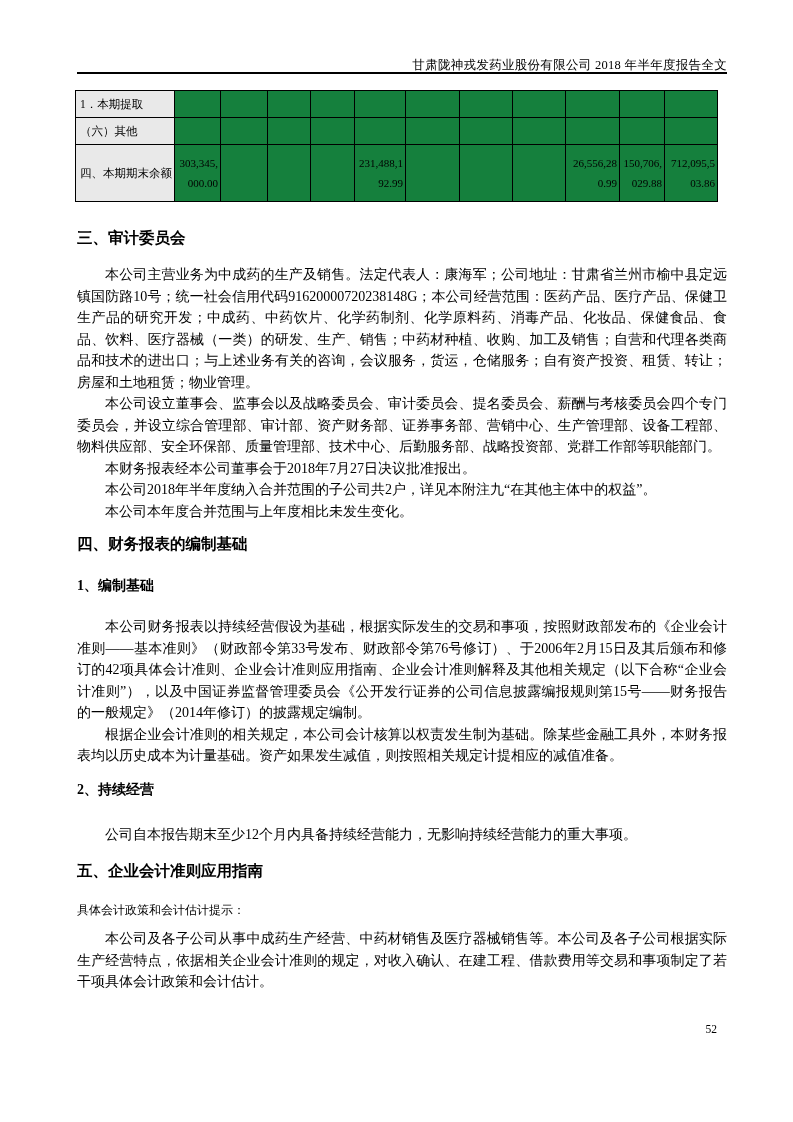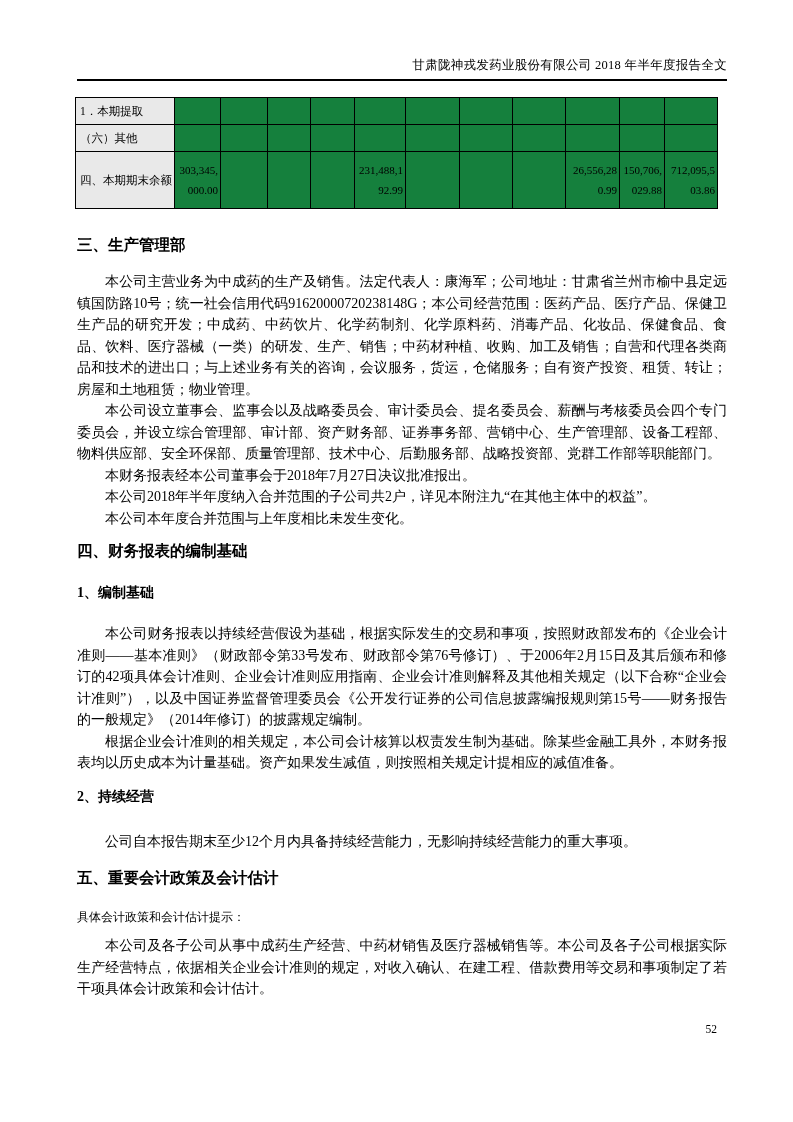--- a/index.html
+++ b/index.html
@@ -12,21 +12,20 @@
     color: #000000;
     font-family: "Liberation Serif", "DejaVu Serif", serif;
     padding: 58px 66px 0 77px;
     overflow: hidden;
   }
   
   .doc-header {
     text-align: right;
     font-size: 12.5px;
     line-height: 14px;
-    padding-bottom: 7px;
     border-bottom: 2px solid #000;
     letter-spacing: 0.3px;
   }
   
   table.fin {
     border-collapse: collapse;
     table-layout: fixed;
     width: 642px;
     margin: 16px 0 0 -2px;
     border: 1.5px solid #000;
@@ -155,35 +154,35 @@
         <td class="num"></td>
         <td class="num"></td>
         <td class="num"></td>
         <td class="num">26,556,280.99</td>
         <td class="num">150,706,029.88</td>
         <td class="num">712,095,503.86</td>
       </tr>
     </tbody>
   </table>
 
-  <h2 class="sec sec3">三、生产管理部</h2>
+  <h2 class="sec sec3">三、审计委员会</h2>
   <div class="tblock">
     <p class="body indent">本公司主营业务为中成药的生产及销售。法定代表人：康海军；公司地址：甘肃省兰州市榆中县定远镇国防路10号；统一社会信用代码91620000720238148G；本公司经营范围：医药产品、医疗产品、保健卫生产品的研究开发；中成药、中药饮片、化学药制剂、化学原料药、消毒产品、化妆品、保健食品、食品、饮料、医疗器械（一类）的研发、生产、销售；中药材种植、收购、加工及销售；自营和代理各类商品和技术的进出口；与上述业务有关的咨询，会议服务，货运，仓储服务；自有资产投资、租赁、转让；房屋和土地租赁；物业管理。</p>
     <p class="body indent">本公司设立董事会、监事会以及战略委员会、审计委员会、提名委员会、薪酬与考核委员会四个专门委员会，并设立综合管理部、审计部、资产财务部、证券事务部、营销中心、生产管理部、设备工程部、物料供应部、安全环保部、质量管理部、技术中心、后勤服务部、战略投资部、党群工作部等职能部门。</p>
     <p class="body indent">本财务报表经本公司董事会于2018年7月27日决议批准报出。</p>
     <p class="body indent">本公司2018年半年度纳入合并范围的子公司共2户，详见本附注九“在其他主体中的权益”。</p>
     <p class="body indent">本公司本年度合并范围与上年度相比未发生变化。</p>
   </div>
 
   <h2 class="sec sec4">四、财务报表的编制基础</h2>
   <h3 class="sub sub1">1、编制基础</h3>
   <p class="body indent mt22">本公司财务报表以持续经营假设为基础，根据实际发生的交易和事项，按照财政部发布的《企业会计准则——基本准则》（财政部令第33号发布、财政部令第76号修订）、于2006年2月15日及其后颁布和修订的42项具体会计准则、企业会计准则应用指南、企业会计准则解释及其他相关规定（以下合称“企业会计准则”），以及中国证券监督管理委员会《公开发行证券的公司信息披露编报规则第15号——财务报告的一般规定》（2014年修订）的披露规定编制。</p>
   <p class="body indent">根据企业会计准则的相关规定，本公司会计核算以权责发生制为基础。除某些金融工具外，本财务报表均以历史成本为计量基础。资产如果发生减值，则按照相关规定计提相应的减值准备。</p>
   <h3 class="sub sub2">2、持续经营</h3>
   <p class="body indent mt26">公司自本报告期末至少12个月内具备持续经营能力，无影响持续经营能力的重大事项。</p>
 
-  <h2 class="sec sec5">五、重要会计政策及会计估计</h2>
+  <h2 class="sec sec5">五、企业会计准则应用指南</h2>
   <p class="note">具体会计政策和会计估计提示：</p>
   <p class="body indent mt11">本公司及各子公司从事中成药生产经营、中药材销售及医疗器械销售等。本公司及各子公司根据实际生产经营特点，依据相关企业会计准则的规定，对收入确认、在建工程、借款费用等交易和事项制定了若干项具体会计政策和会计估计。</p>
 
   <div class="page-num">52</div>
 
 </div>
 
 </body></html>

